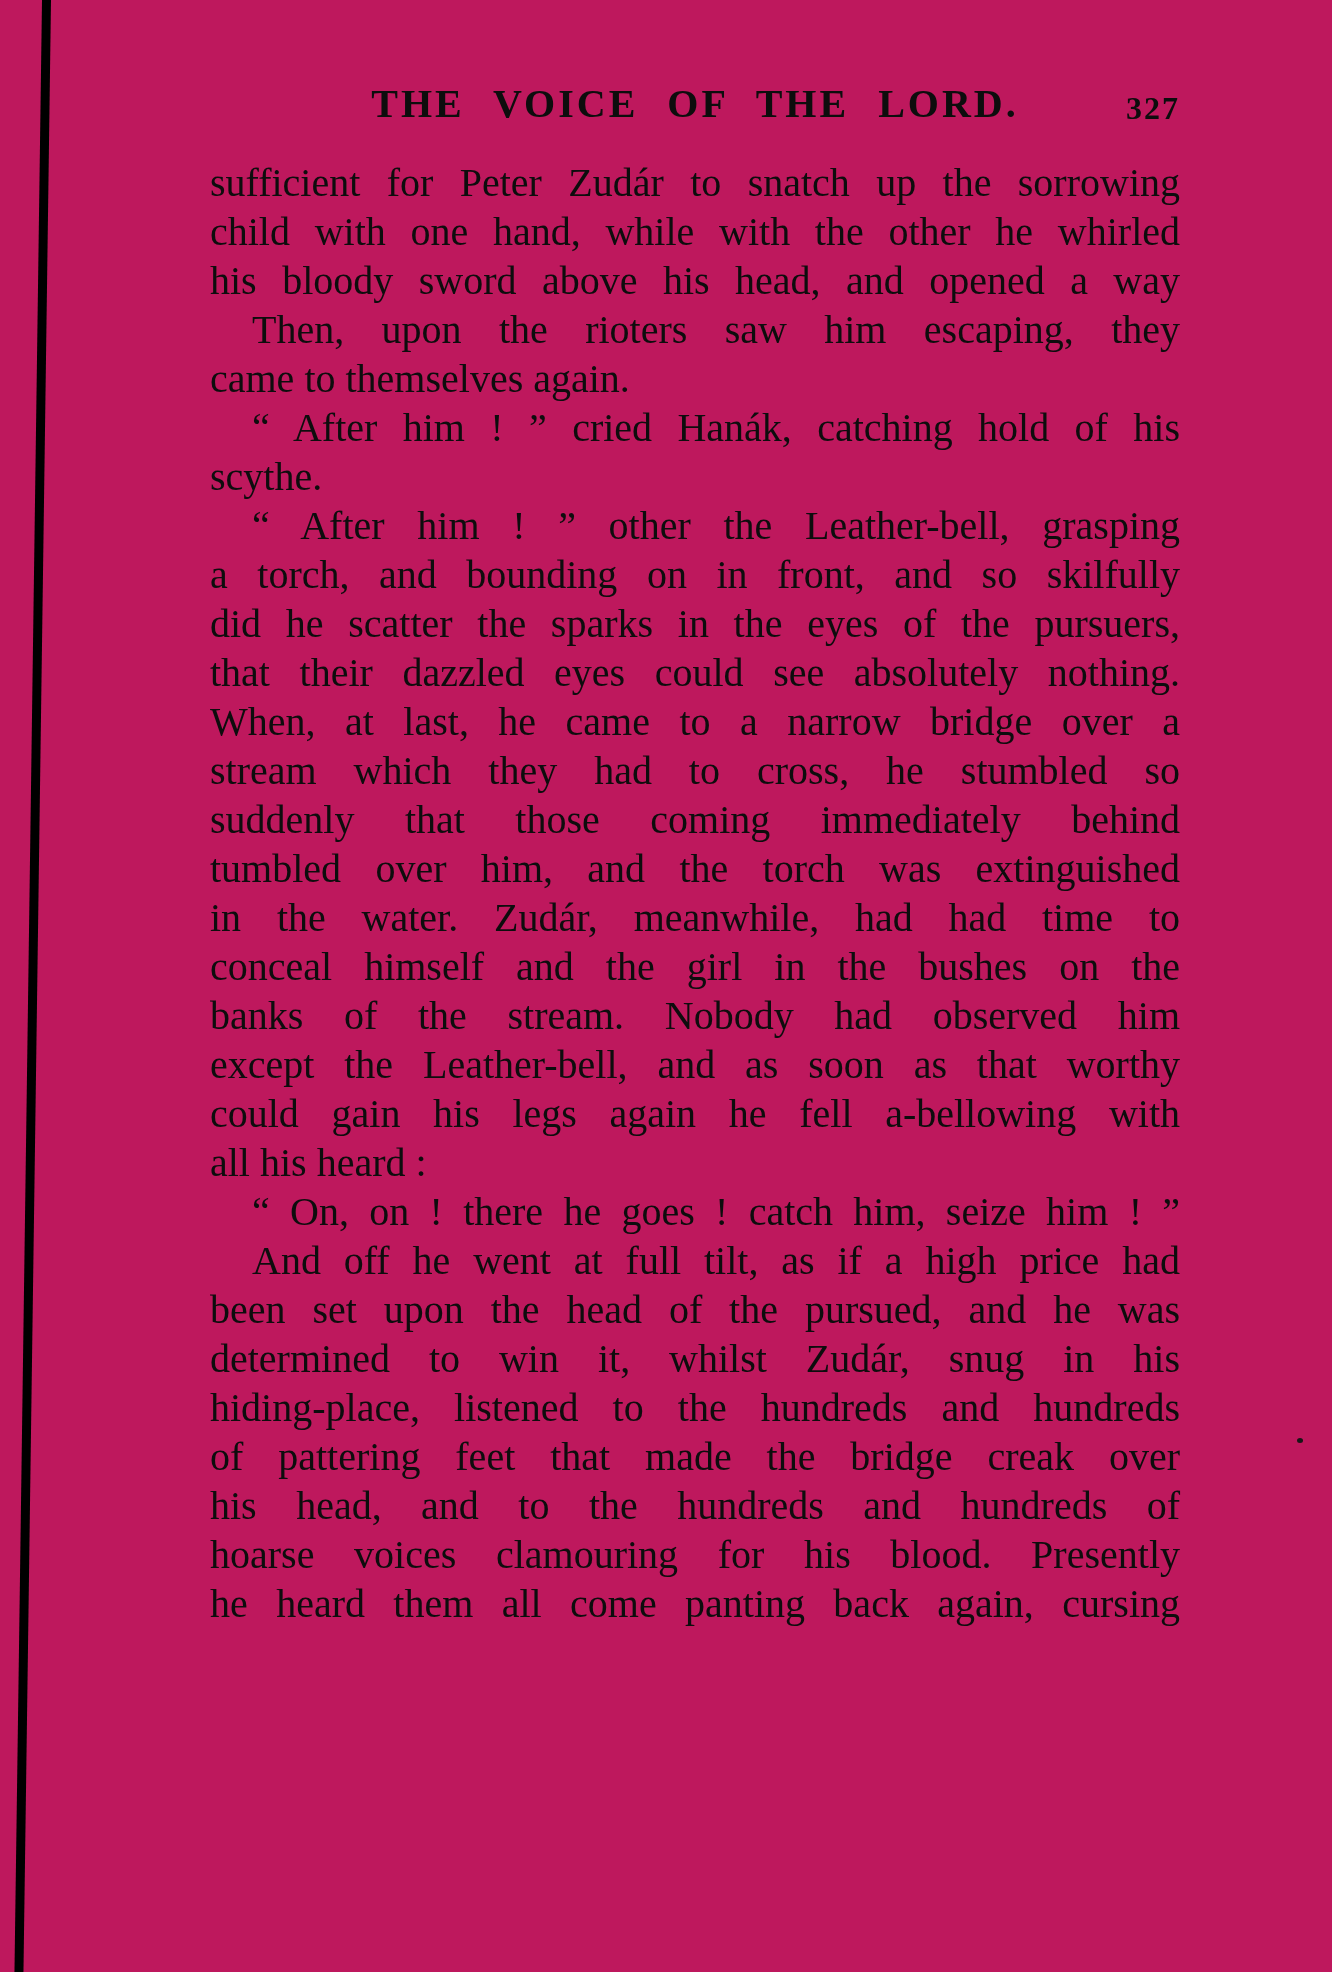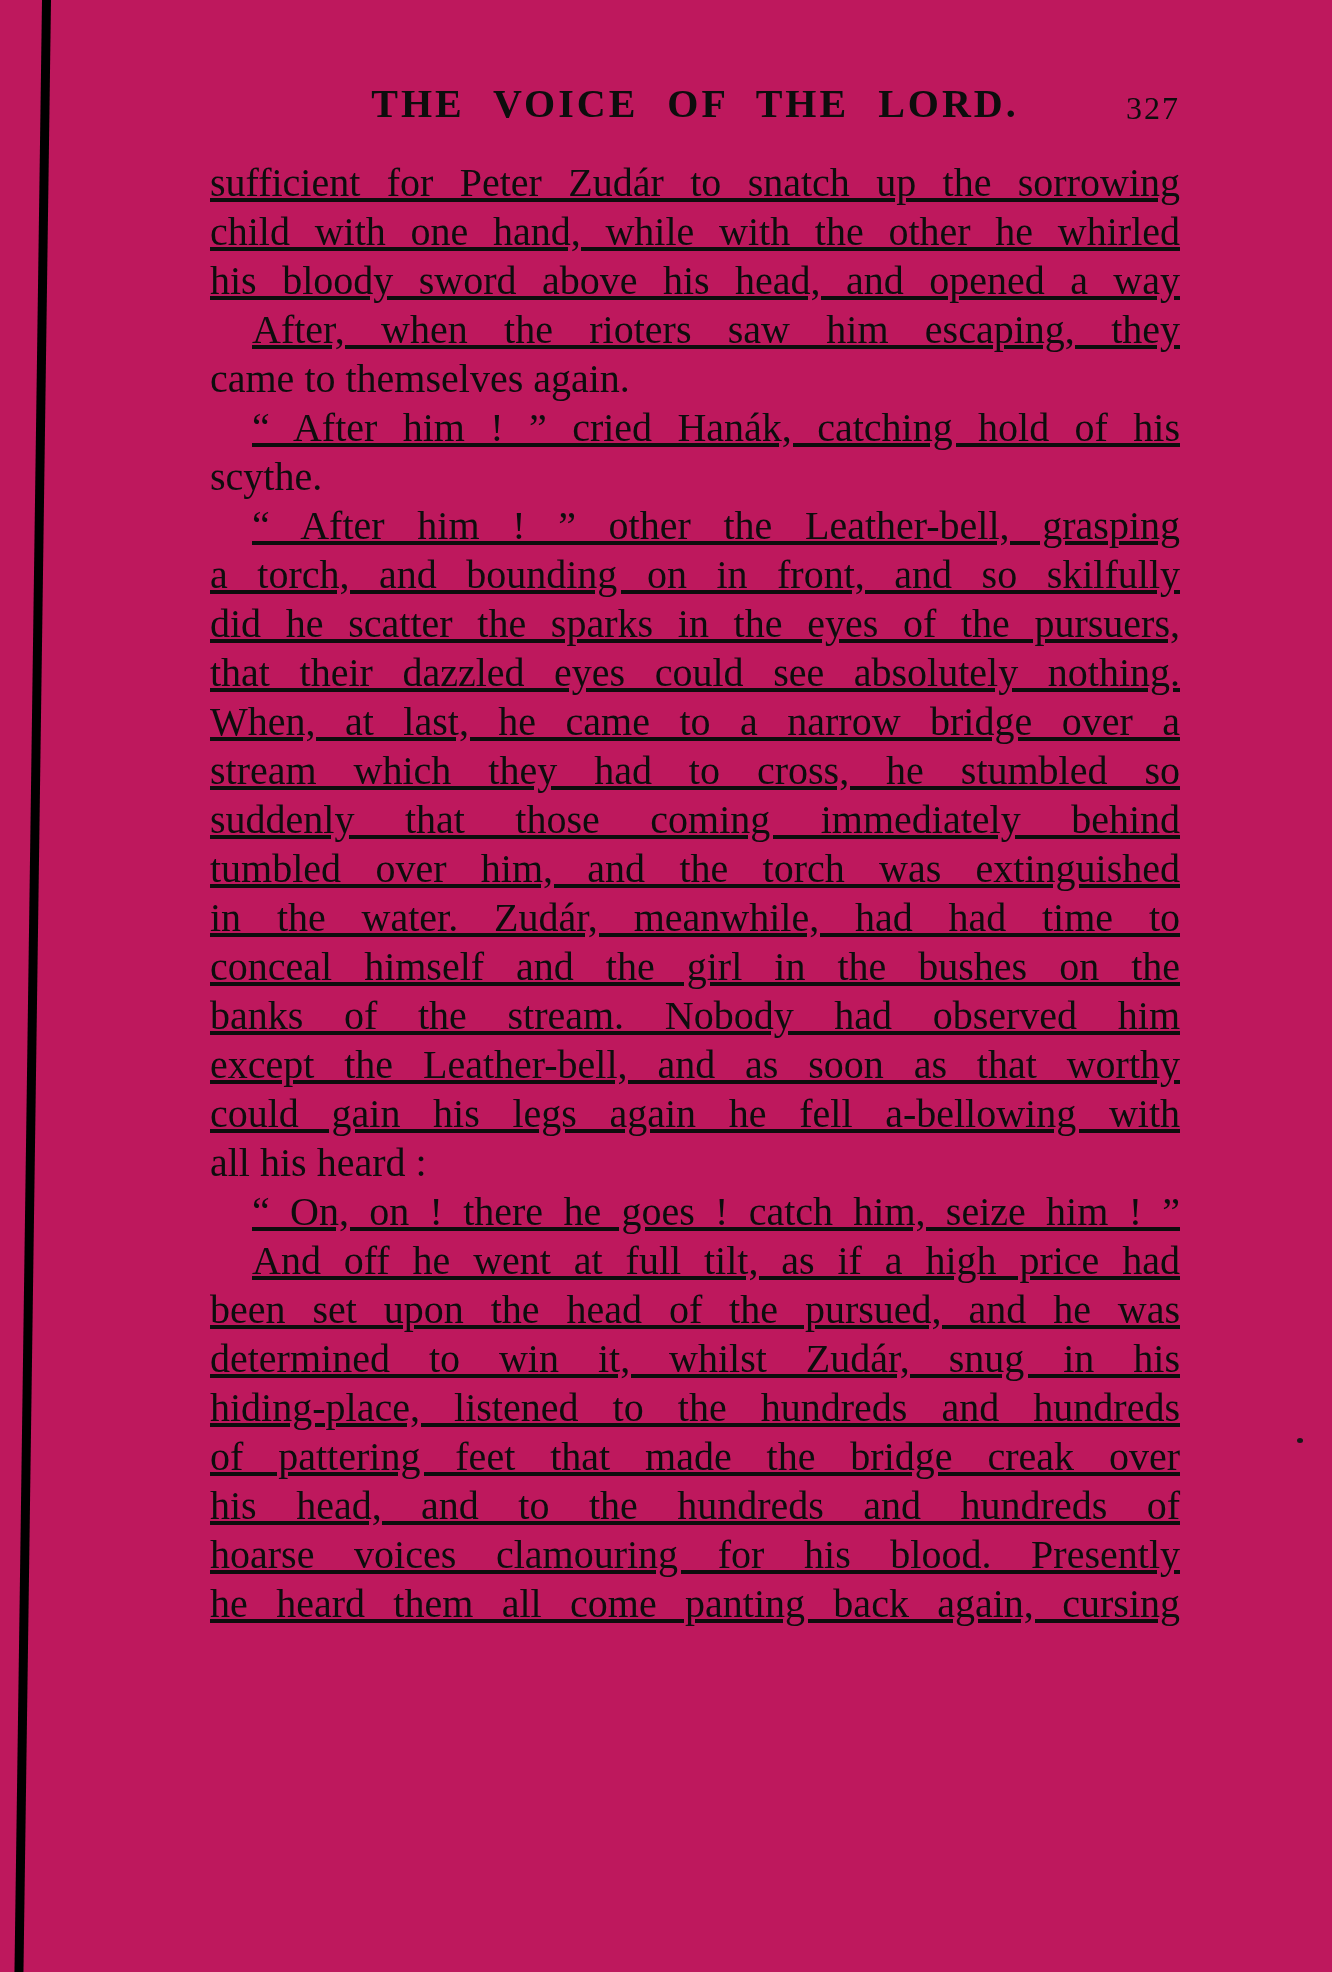--- a/index.html
+++ b/index.html
@@ -26,31 +26,31 @@
     display:block;
     text-align:center;
     font-weight:bold;
     font-size:40px;
     line-height:44px;
     letter-spacing:3px;
     word-spacing:16px;
   }
   .page-number{
     position:absolute;right:0;top:8px;
-    font-weight:normal;
+    font-weight:bold;
     font-size:32px;
     letter-spacing:2px;
   }
   .text-block{
     position:absolute;top:158px;left:210px;width:970px;
     font-size:40px;
     line-height:49px;
   }
   .line{height:49px;}
-  .line.just{text-align:justify;text-align-last:justify;text-decoration:underline;}
+  .line.just{text-align:justify;text-align-last:justify;}
   .line.indent{text-indent:42px;}
   .ink-speck{
     position:absolute;left:1297px;top:1438px;
     width:6px;height:5px;border-radius:50%;
     background:#161616;
   }
 </style>
 </head>
 <body>
 
@@ -59,21 +59,21 @@
 
   <div class="running-header">
     <span class="running-title">THE VOICE OF THE LORD.</span>
     <span class="page-number">327</span>
   </div>
 
   <div class="text-block">
       <div class="line just">sufficient for Peter Zudár to snatch up the sorrowing</div>
       <div class="line just">child with one hand, while with the other he whirled</div>
       <div class="line just">his bloody sword above his head, and opened a way</div>
-      <div class="line indent just">After, when the rioters saw him escaping, they</div>
+      <div class="line indent just">Then, upon the rioters saw him escaping, they</div>
       <div class="line">came to themselves again.</div>
       <div class="line indent just">“ After him ! ” cried Hanák, catching hold of his</div>
       <div class="line">scythe.</div>
       <div class="line indent just">“ After him ! ” other the Leather-bell, grasping</div>
       <div class="line just">a torch, and bounding on in front, and so skilfully</div>
       <div class="line just">did he scatter the sparks in the eyes of the pursuers,</div>
       <div class="line just">that their dazzled eyes could see absolutely nothing.</div>
       <div class="line just">When, at last, he came to a narrow bridge over a</div>
       <div class="line just">stream which they had to cross, he stumbled so</div>
       <div class="line just">suddenly that those coming immediately behind</div>

